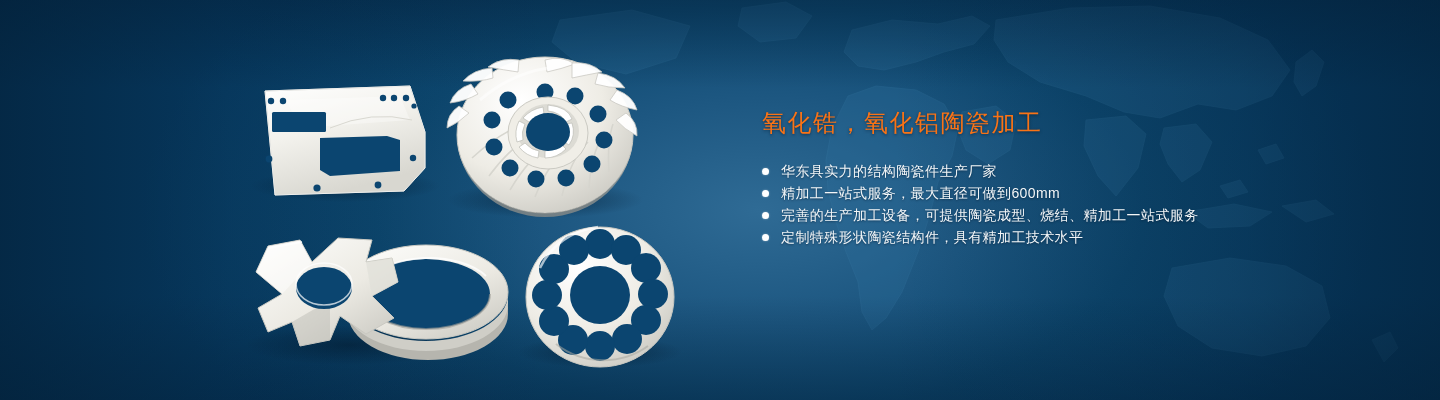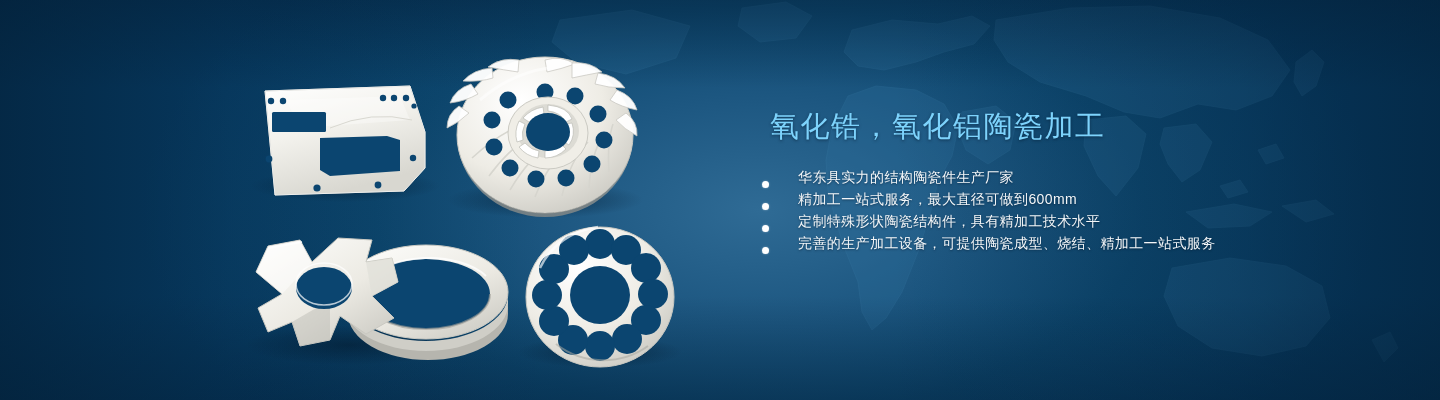--- a/index.html
+++ b/index.html
@@ -34,30 +34,29 @@
   .bg-map { position:absolute; inset:0; opacity:.30; }
   .bg-map svg { width:100%; height:100%; display:block; }
 
   
   .products { position:absolute; left:0; top:0; width:720px; height:400px; }
   .products svg { display:block; width:720px; height:400px; }
 
   
   .copy { position:absolute; left:762px; top:108px; width:620px; }
   .headline {
-    font-size:29px; line-height:1.25; color:#7dd3fc; font-weight:400;
+    font-size:24px; line-height:1.25; color:#f97316; font-weight:400;
     letter-spacing:1.5px;
     text-shadow:0 1px 3px rgba(0,20,40,.55);
     white-space:nowrap;
-    margin-left:8px;
   }
   .bullets { margin-top:22px; list-style:none; }
   .bullet {
-    display:flex; align-items:flex-end;
-    height:22px; margin-bottom:0px;gap:17px;
+    display:flex; align-items:center;
+    height:22px; margin-bottom:0px;
   }
   .dot {
     width:7px; height:7px; border-radius:50%;
     background:#ffffff; flex:0 0 7px;
     box-shadow:0 0 2px rgba(255,255,255,.45);
   }
   .btxt {
     margin-left:12px;
     font-size:14px; color:#f3f6f8; line-height:22px;
     letter-spacing:.4px;
@@ -289,22 +288,22 @@
       <li class="bullet">
         <span class="dot"></span>
         <span class="btxt">华东具实力的结构陶瓷件生产厂家</span>
       </li>
       <li class="bullet">
         <span class="dot"></span>
         <span class="btxt">精加工一站式服务，最大直径可做到600mm</span>
       </li>
       <li class="bullet">
         <span class="dot"></span>
-        <span class="btxt">定制特殊形状陶瓷结构件，具有精加工技术水平</span>
+        <span class="btxt">完善的生产加工设备，可提供陶瓷成型、烧结、精加工一站式服务</span>
       </li>
       <li class="bullet">
         <span class="dot"></span>
-        <span class="btxt">完善的生产加工设备，可提供陶瓷成型、烧结、精加工一站式服务</span>
+        <span class="btxt">定制特殊形状陶瓷结构件，具有精加工技术水平</span>
       </li>
     </ul>
   </div>
 
 </div>
 
 </body></html>

